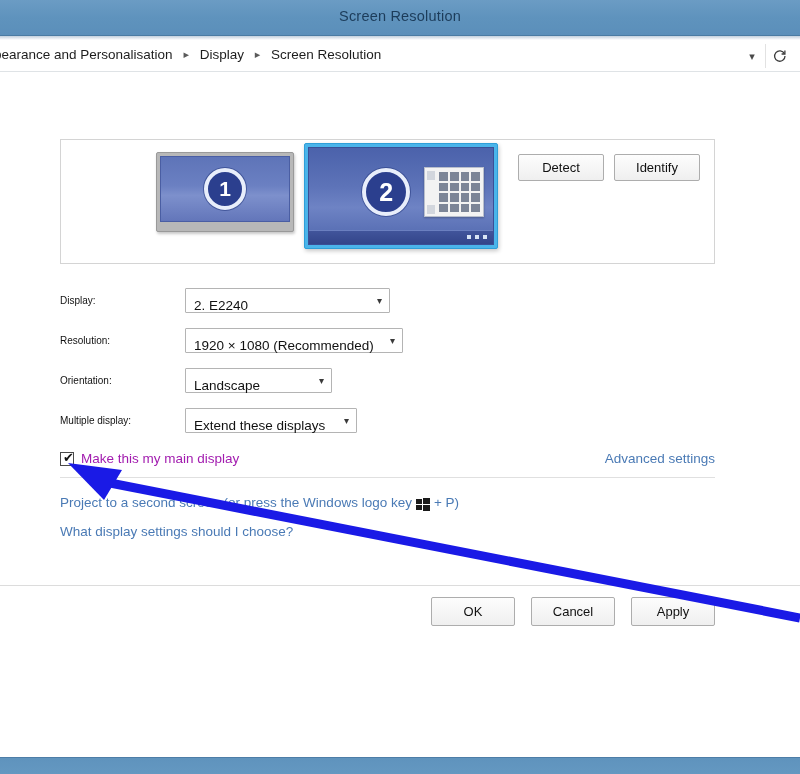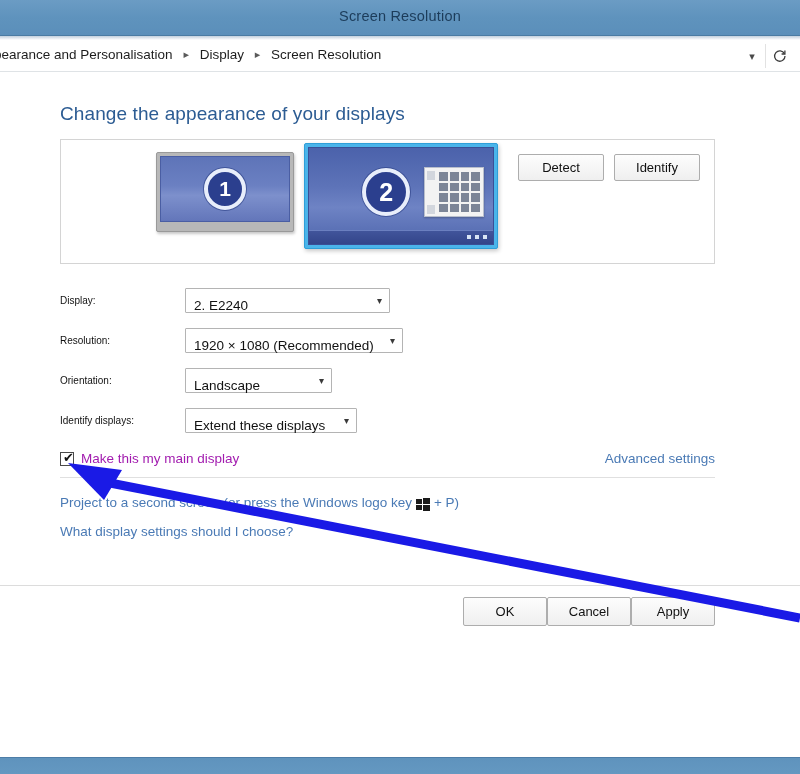--- a/index.html
+++ b/index.html
@@ -373,21 +373,21 @@
   .footer {
     position: absolute;
     left: 0; top: 586px;
     width: 800px; height: 64px;
     background: #ffffff;
   }
   .footer-buttons {
     position: absolute;
     right: 85px; top: 11px;
     display: flex;
-    gap: 0;
+    gap: 16px;
   }
   .btn-footer {
     width: 84px;
     padding: 6px 0;
     font-size: 13px;
   }
 
   .bottom-strip {
     position: absolute;
     left: 0; top: 757px;
@@ -427,21 +427,20 @@
       <svg width="14" height="14" viewBox="0 0 14 14">
         <path d="M11.4 4.6A5.2 5.2 0 1 0 12 7" fill="none" stroke="#3c3c3c" stroke-width="1.3"></path>
         <path d="M11.9 1.6 L11.9 5.0 L8.6 5.0" fill="none" stroke="#3c3c3c" stroke-width="1.3"></path>
       </svg>
     </div>
   </div>
 </div>
 
 <div class="content">
 
-  <div class="page-title">Change the appearance of your displays</div>
 
   <div class="preview-panel">
 
     <div class="monitor mon1">
       <div class="screen">
         <div class="mon-num">1</div>
       </div>
     </div>
 
     <div class="monitor mon2">
@@ -507,21 +506,21 @@
 
     <div class="row">
       <div class="lbl">Orientation:</div>
       <div class="combo w-orient">
         <span>Landscape</span>
         <span class="arrow">▾</span>
       </div>
     </div>
 
     <div class="row">
-      <div class="lbl">Identify displays:</div>
+      <div class="lbl">Multiple display:</div>
       <div class="combo w-multi">
         <span>Extend these displays</span>
         <span class="arrow">▾</span>
       </div>
     </div>
   </div>
 
   <div class="main-display-row">
     <div class="checkbox">
       <span class="tick">✔</span>

